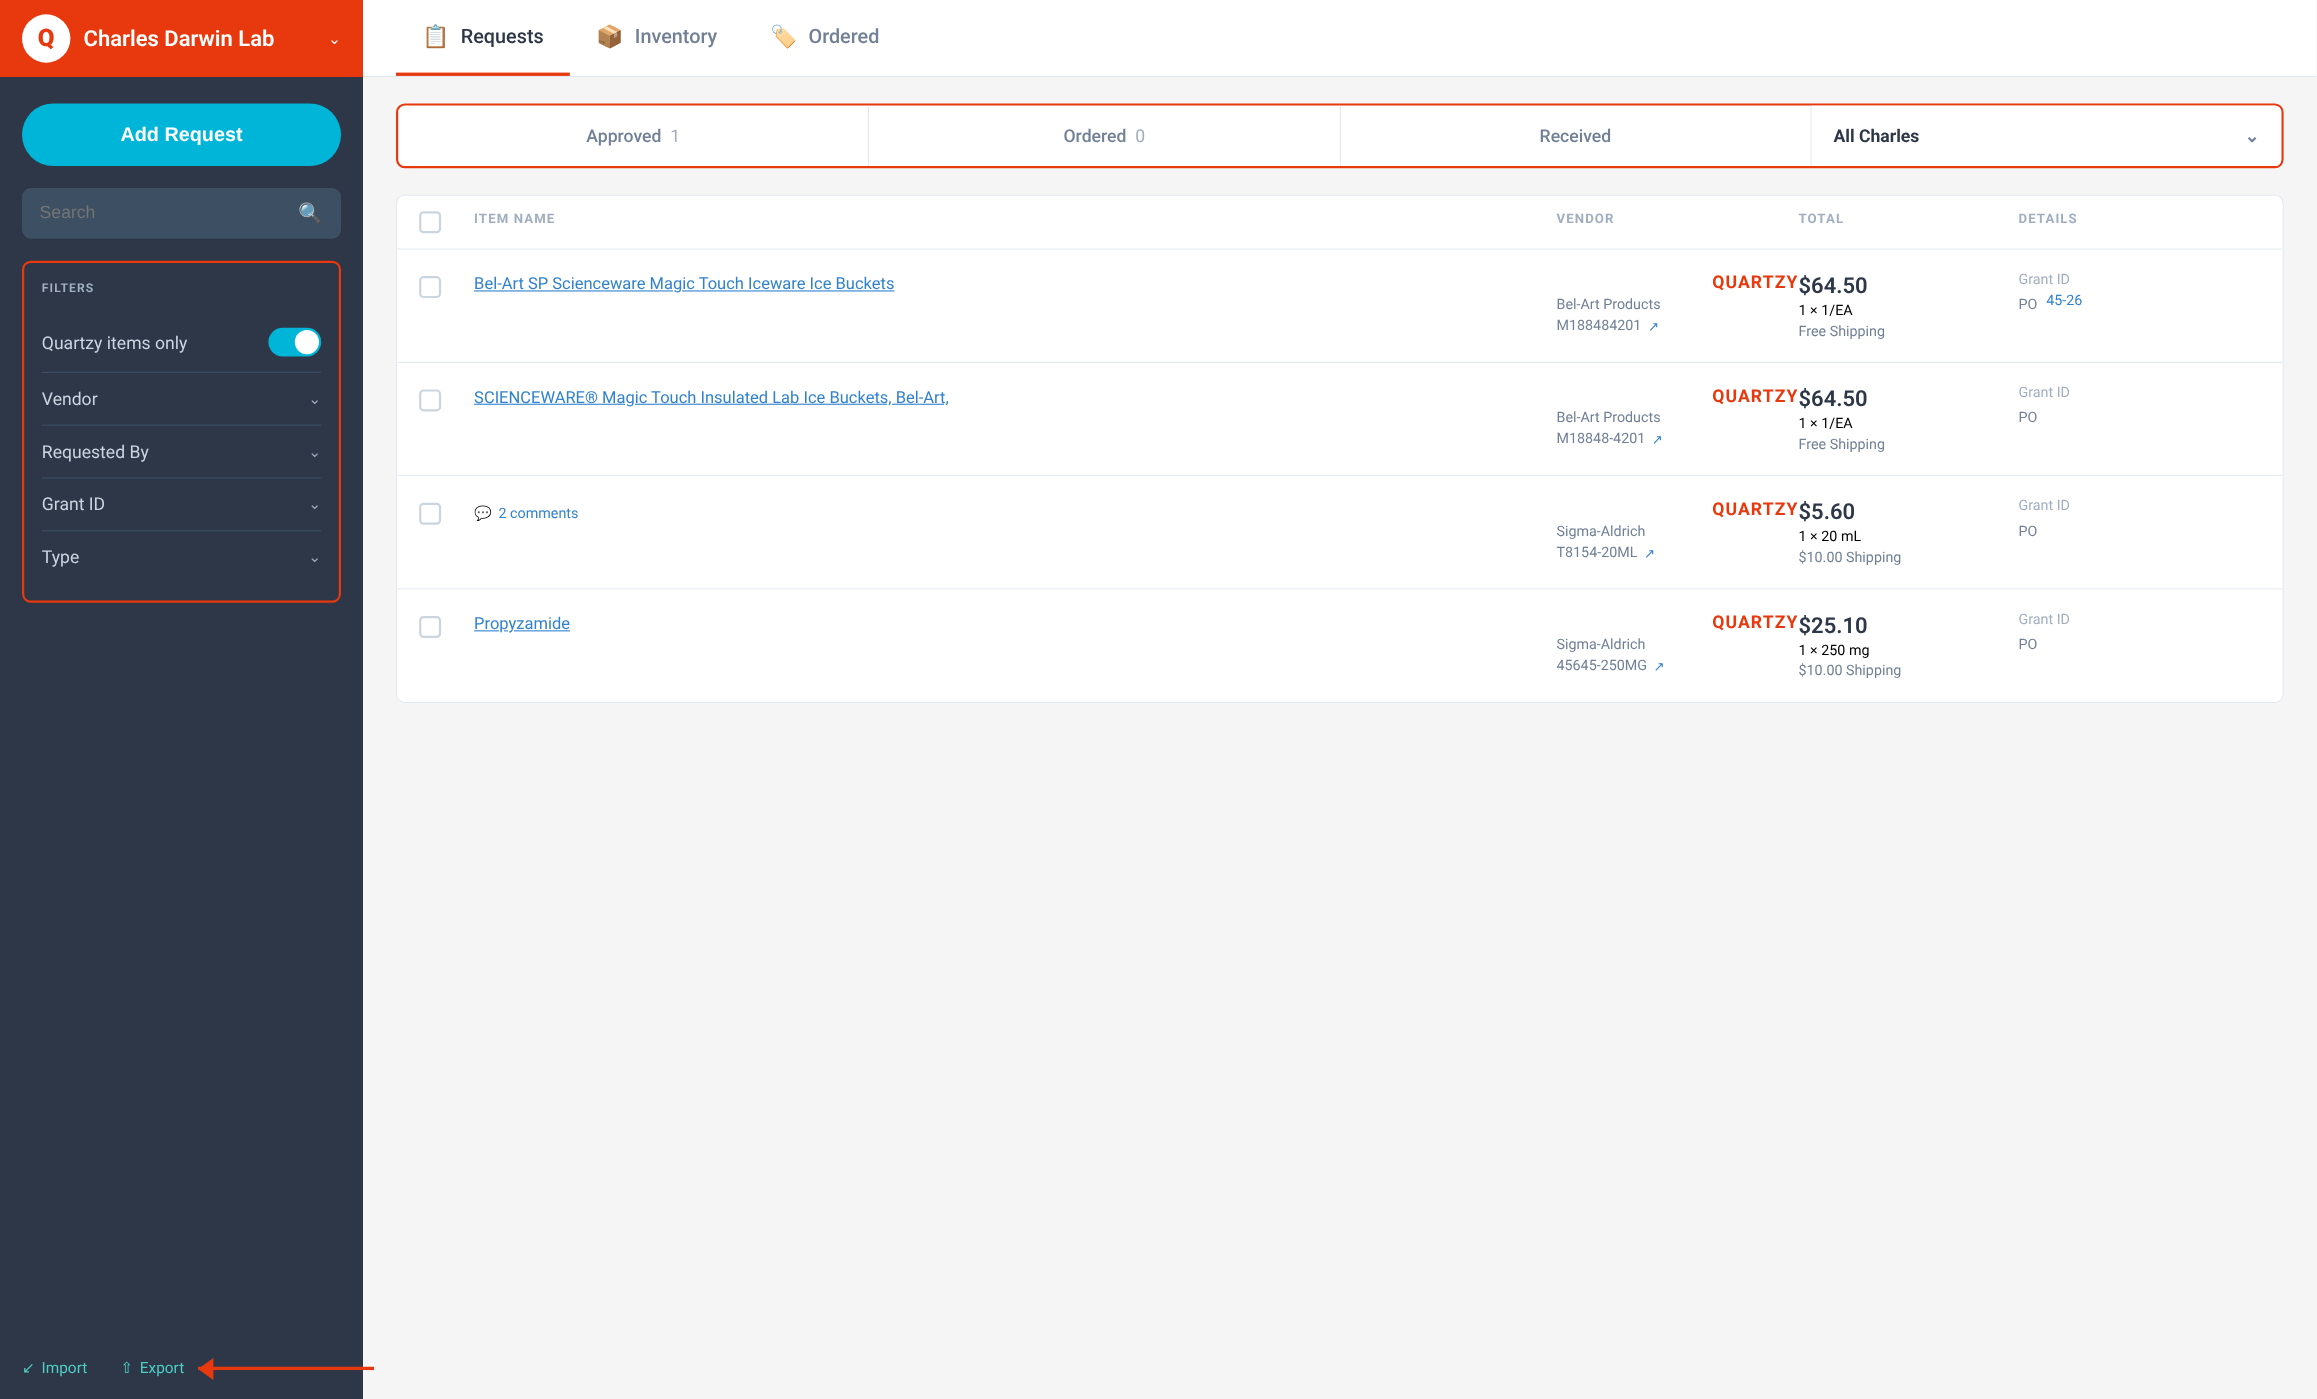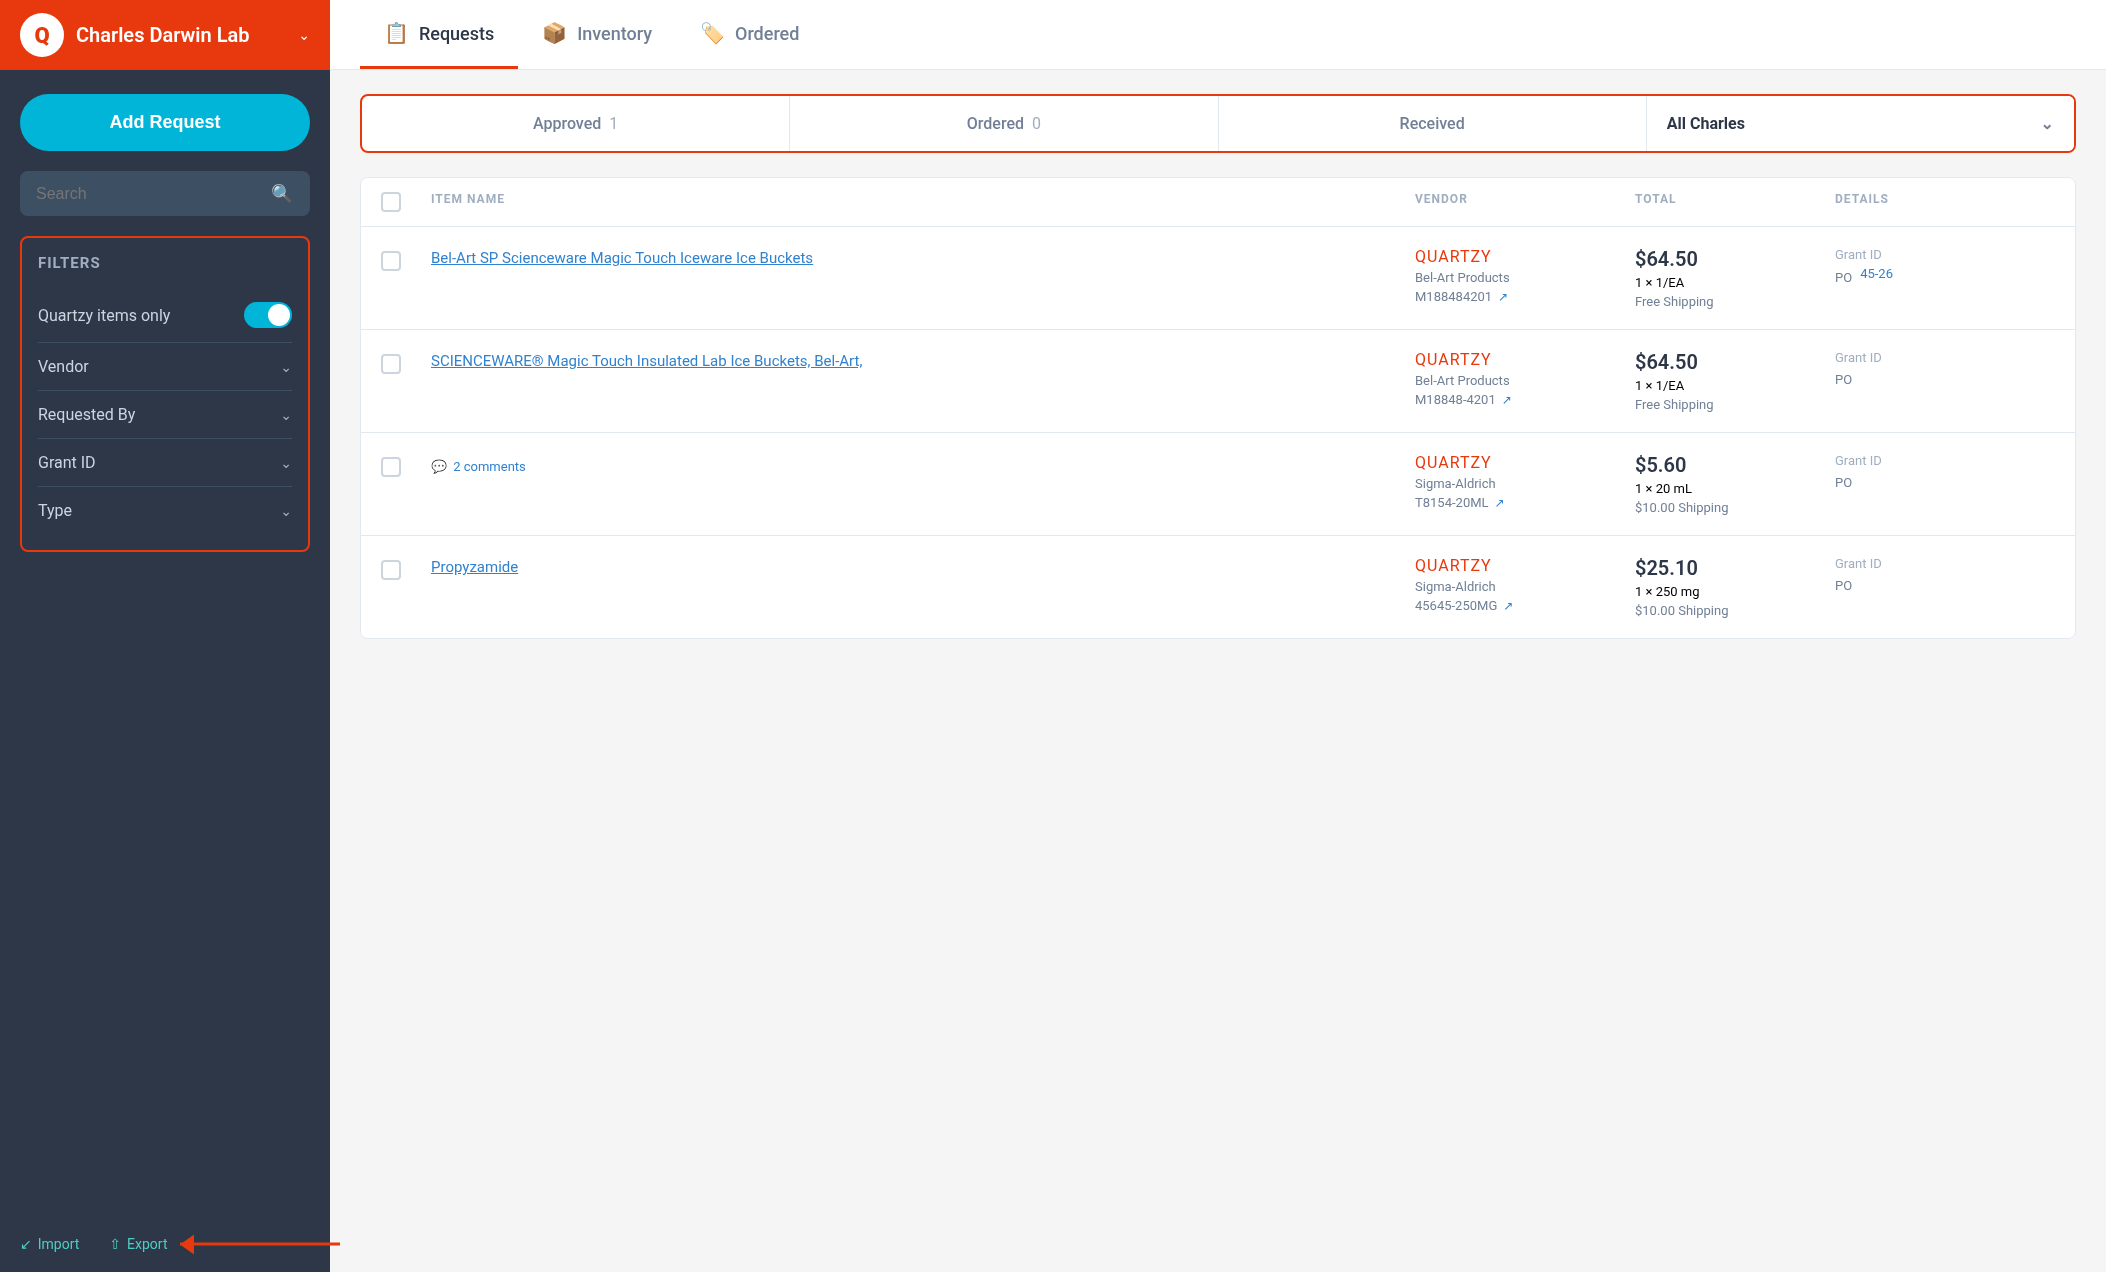--- a/index.html
+++ b/index.html
@@ -75,21 +75,21 @@
     }
     .search-icon { color: #a0aec0; font-size: 18px; }
 
     .filters-section {
       margin: 0 20px;
       border: 2px solid #e8380d;
       border-radius: 8px;
       padding: 16px;
     }
     .filters-label {
-      font-size: 15px;
+      font-size: 11px;
       font-weight: 700;
       color: #a0aec0;
       letter-spacing: 1px;
       margin-bottom: 16px;
     }
     .filter-row {
       display: flex;
       align-items: center;
       justify-content: space-between;
       padding: 14px 0;
@@ -266,22 +266,23 @@
     .item-comments {
       display: flex;
       align-items: center;
       gap: 6px;
       color: #3182ce;
       font-size: 13px;
       margin-top: 6px;
       cursor: pointer;
     }
     .vendor-name {
-      font-weight: 400;
+      font-weight: 700;
       letter-spacing: 1px;
+      text-align: right;
     }
     .vendor-quartzy { color: #e8380d; }
     .vendor-sub {
       font-size: 13px;
       color: #718096;
       margin-top: 4px;
     }
     .vendor-catalog {
       display: flex;
       align-items: center;

